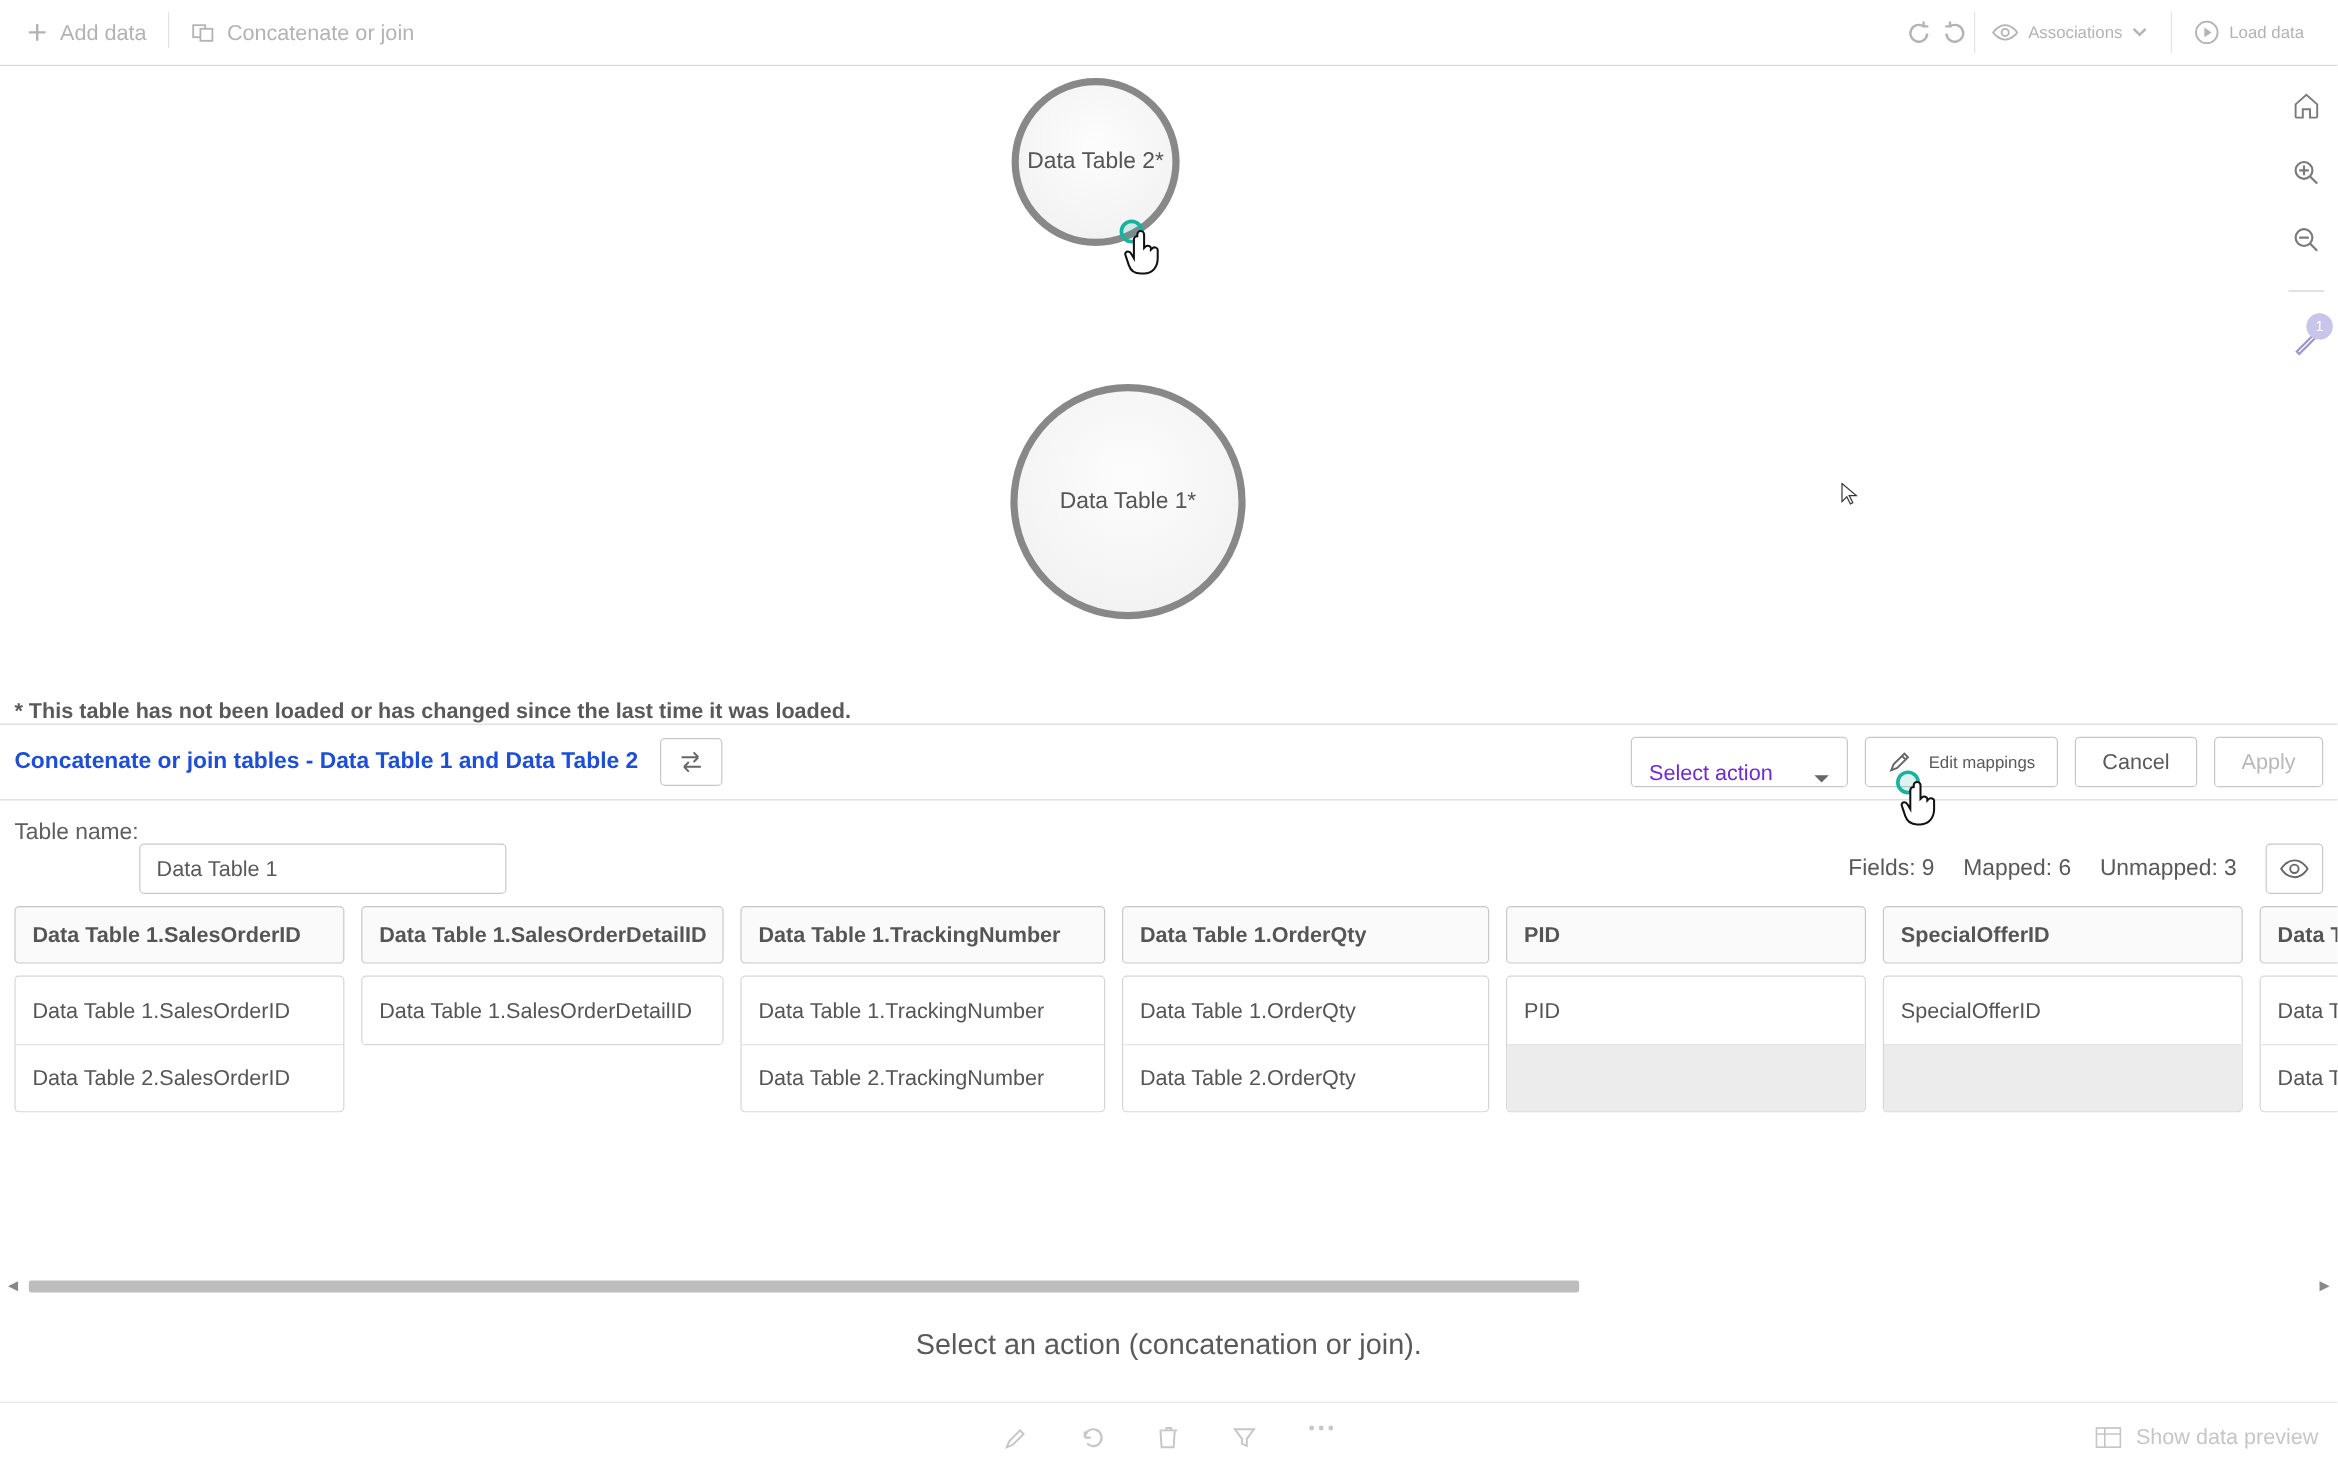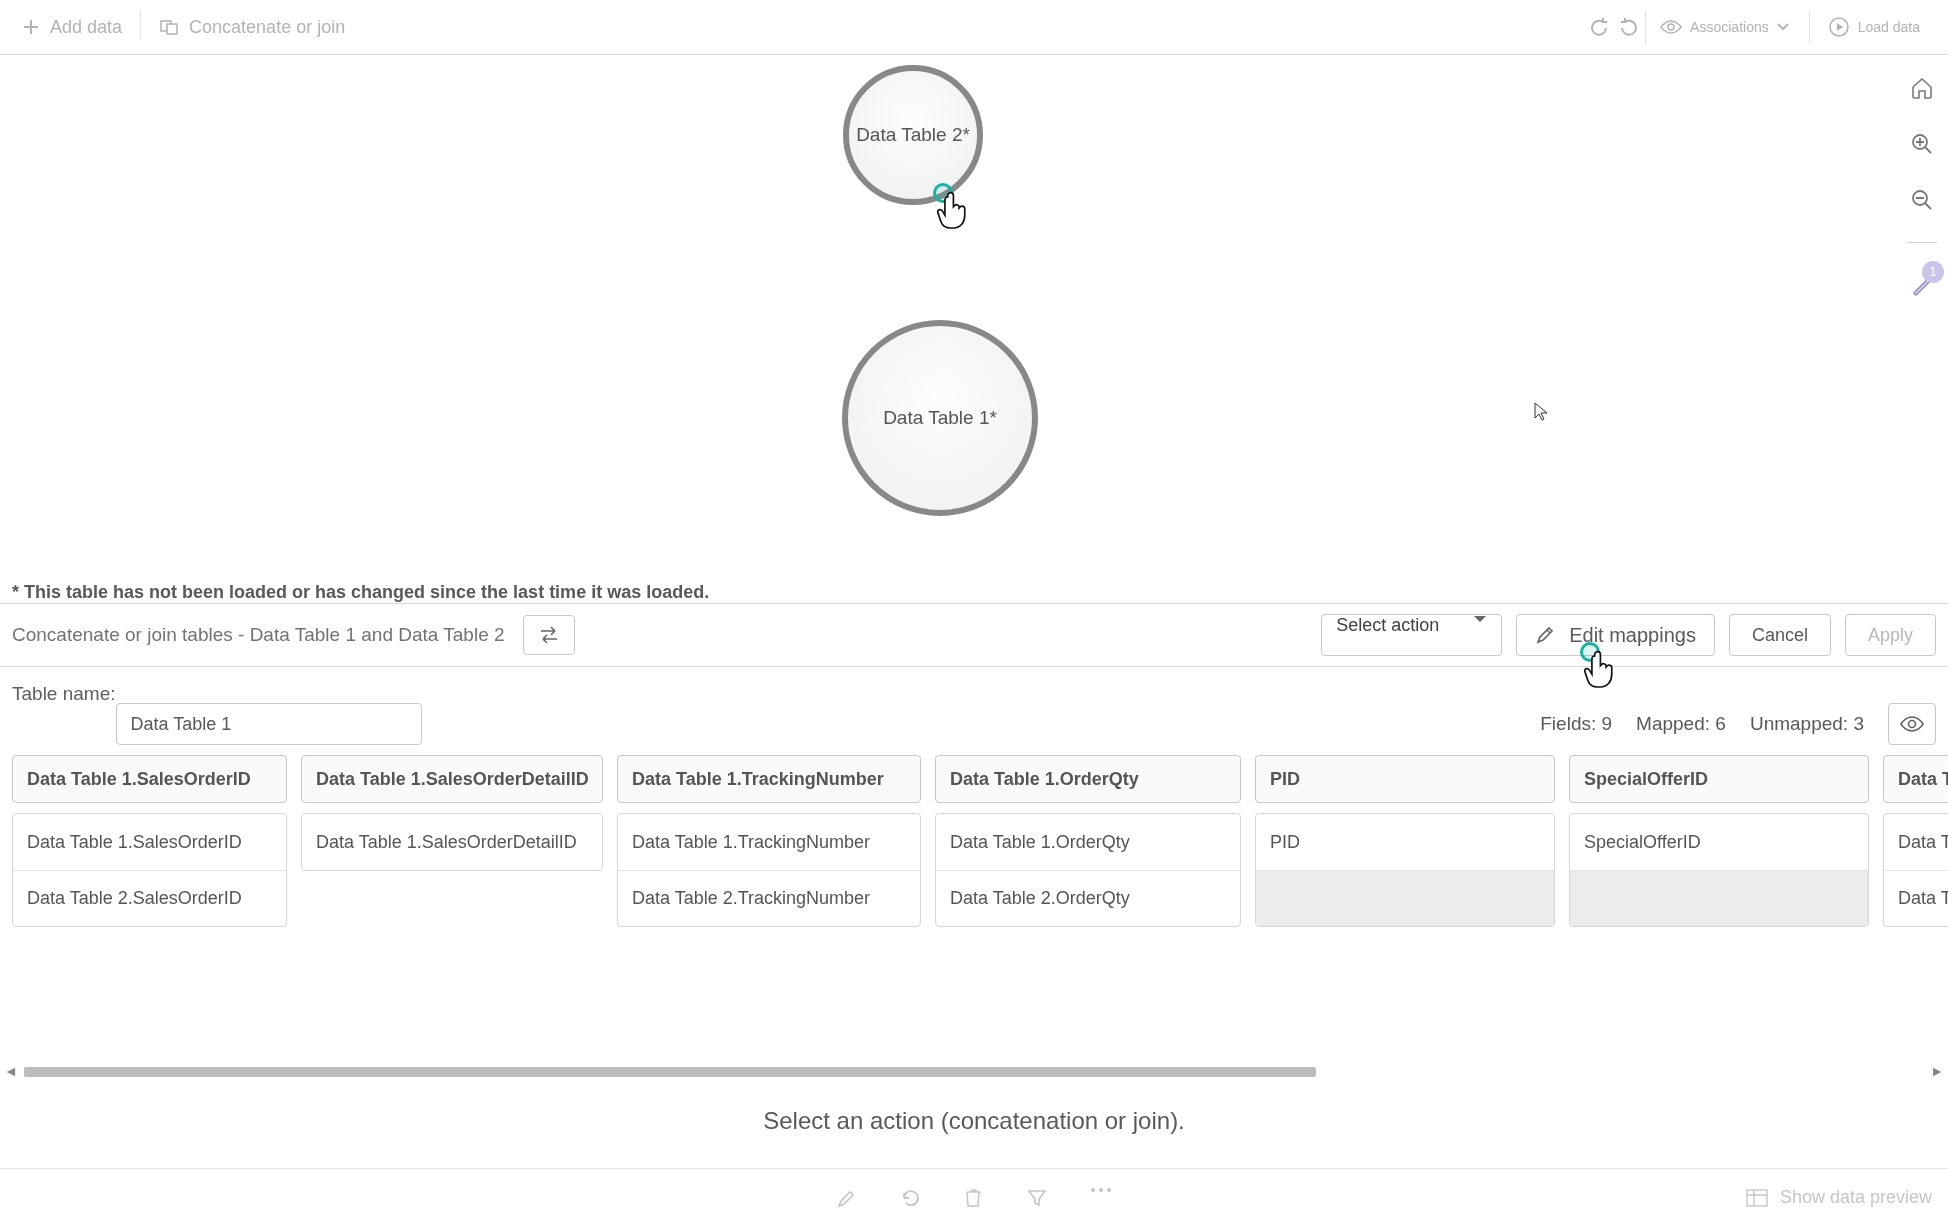--- a/index.html
+++ b/index.html
@@ -100,40 +100,40 @@
 
 .action-bar {
   border-top: 1px solid #d9d9d9;
   border-bottom: 1px solid #d9d9d9;
   height: 64px;
   display: flex; align-items: center;
   padding: 0 12px 0 12px;
   gap: 12px;
   position: relative;
 }
-.action-title { font-weight: 400; font-size: 19px; color: #737373; }
+.action-title { font-weight: 700; font-size: 19px; color: #1d4ed8; }
 .swap-btn {
   width: 52px; height: 40px;
   border: 1px solid #c8c8c8; border-radius: 4px;
   display: flex; align-items: center; justify-content: center;
   background: #fff;
   margin-left: 6px;
 }
 .action-right { margin-left: auto; display: flex; align-items: center; gap: 14px; }
 .select-action {
   height: 42px; min-width: 176px;
   border: 1px solid #c8c8c8; border-radius: 4px;
-  display: flex; align-items: flex-start; padding: 0 14px;
-  background: #fff; font-size: 18px; color: #404040;
+  display: flex; align-items: flex-end; padding: 0 14px;
+  background: #fff; font-size: 18px; color: #6d28d9;
   gap: 34px;
 }
 .edit-mappings {
   height: 42px; border: 1px solid #c8c8c8; border-radius: 4px;
   display: flex; align-items: center; gap: 14px; padding: 0 18px;
-  background: #fff; font-size: 20px;
+  background: #fff; font-size: 14px;
 }
 .btn {
   height: 42px; border: 1px solid #c8c8c8; border-radius: 4px;
   padding: 0 22px; display: flex; align-items: center;
   background: #fff; font-size: 18px;
 }
 .btn.disabled { color: #b8b8b8; }
 
 .action-cursor { position: absolute; left: 1576px; top: 36px; }
 

